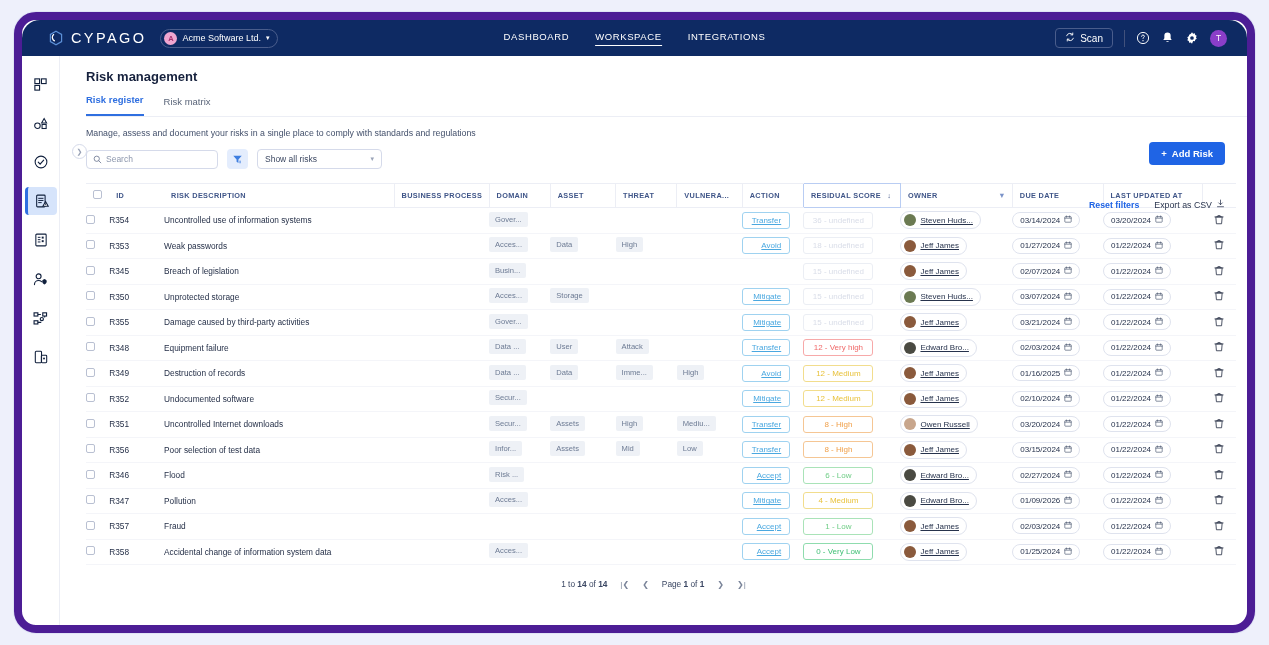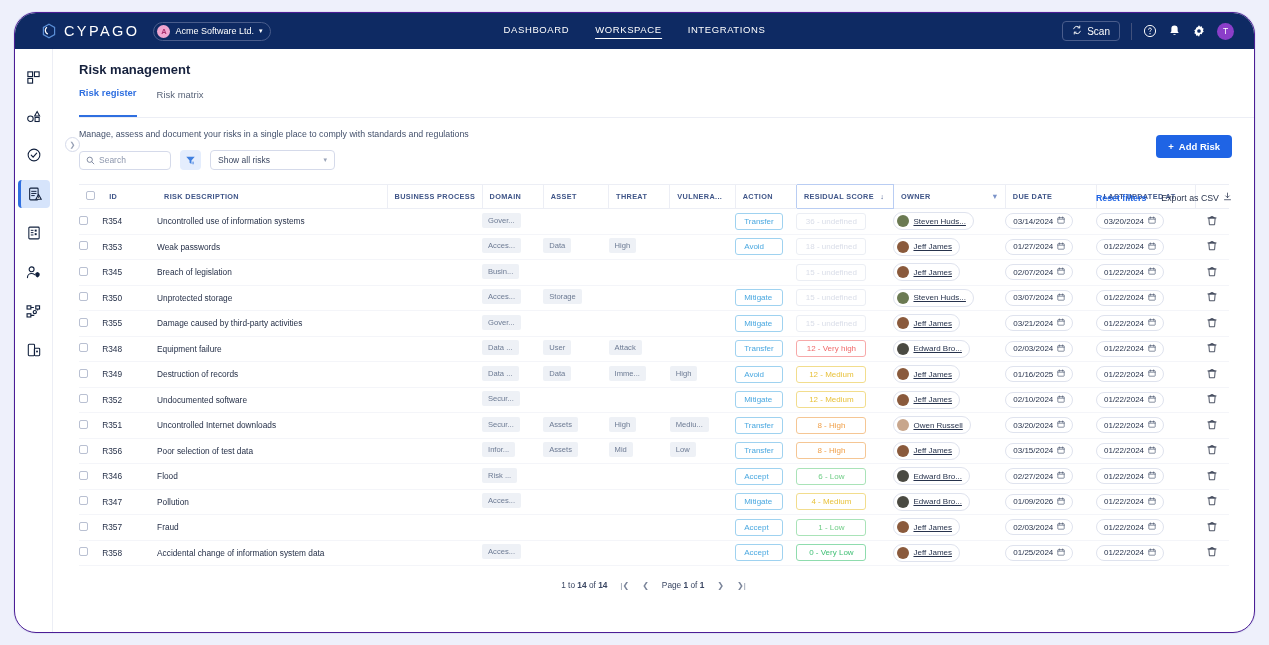--- a/index.html
+++ b/index.html
@@ -7,21 +7,21 @@
     width: 1269px; height: 645px;
     background: #eef0fb;
     font-family: "Liberation Sans", sans-serif;
     overflow: hidden;
   }
   .app-frame {
     position: absolute; left: 14px; top: 12px;
     width: 1241px; height: 621px;
     background: #ffffff;
     border-radius: 22px;
-    border: 1px solid #4c1d95;
+    border: 8px solid #4c1d95;
     box-shadow: 0 0 0 1px #dfe3f5;
     overflow: hidden;
   }
   
   .topbar {
     position: relative;
     height: 36px;
     background: #0e2a63;
     border-radius: 18px 18px 0 0;
     display: flex; align-items: center;
@@ -85,21 +85,21 @@
   .page-title {
     font-size: 13px; font-weight: bold; color: #16213d;
     padding: 13px 0 0 26px;
   }
   .tabs-row {
     display: flex; align-items: flex-end; gap: 20px;
     margin: 10px 0 0 26px; border-bottom: 1px solid #eceef5;
     padding-right: 24px;
   }
   .tab {
-    font-size: 9.5px; padding-bottom: 17px; cursor: pointer; color: #5a6579;
+    font-size: 9.5px; padding-bottom: 9px; cursor: pointer; color: #5a6579;
   }
   .tab.active { color: #2f6fe0; font-weight: bold; border-bottom: 2px solid #2f6fe0; }
   .collapse-chev {
     position: absolute; left: 12px; top: 88px;
     width: 15px; height: 15px; border-radius: 50%;
     border: 1px solid #d5daea; background: #fff;
     display: flex; align-items: center; justify-content: center;
     font-size: 7px; color: #97a0b5; cursor: pointer; z-index: 5;
   }
   .add-risk-btn {
@@ -107,21 +107,21 @@
     background: #1f64e5; color: #fff; font-size: 9.5px; font-weight: bold;
     border: none; border-radius: 4px; padding: 6px 12px;
     display: flex; align-items: center; gap: 5px; cursor: pointer;
   }
   .subtitle { font-size: 8.8px; color: #43506b; margin: 11px 0 8px 26px; }
   .controls-row {
     display: flex; align-items: center; gap: 9px;
     margin: 11px 0 0 26px;
   }
   .search-box {
-    width: 92px; height: 19px; border: 1px solid #d5daea; border-radius: 4px;
+    width: 132px; height: 19px; border: 1px solid #d5daea; border-radius: 4px;
     display: flex; align-items: center; gap: 4px; padding: 0 6px; justify-content: space-between;
   }
   .search-box input {
     border: none; outline: none; font-size: 8.5px; width: 100%;
     font-family: "Liberation Sans", sans-serif; color: #3c4862;
   }
   .search-box input::placeholder { color: #8d97ad; }
   .filter-btn {
     width: 21px; height: 20px; background: #e4edfd; border-radius: 4px;
     display: flex; align-items: center; justify-content: center; cursor: pointer;
@@ -166,21 +166,21 @@
     display: inline-block; cursor: pointer;
   }
   .chip {
     display: inline-block; background: #eef1f6; color: #6c7a93;
     font-size: 7.6px; border-radius: 2px; padding: 3px 6px;
     max-width: 44px; overflow: hidden; white-space: nowrap;
   }
   .action-btn {
     display: inline-block; border: 1px solid #9fd2f0; color: #4aa8e0;
     background: #fff; font-size: 8px; border-radius: 3px;
-    padding: 3px 8px; cursor: pointer; min-width: 48px; text-align: left;
+    padding: 3px 8px; cursor: pointer; min-width: 48px; text-align: right; text-decoration: underline;
   }
   .score {
     display: inline-block; font-size: 8px; border-radius: 3px;
     padding: 3px 5px; min-width: 70px; text-align: center; border: 1px solid;
   }
   .owner-pill {
     display: inline-flex; align-items: center; gap: 4px;
     border: 1px solid #dfe3ee; border-radius: 10px;
     padding: 2px 7px 2px 3px; font-size: 8px; color: #26324c;
     max-width: 84px; overflow: hidden; white-space: nowrap; text-decoration: underline;

